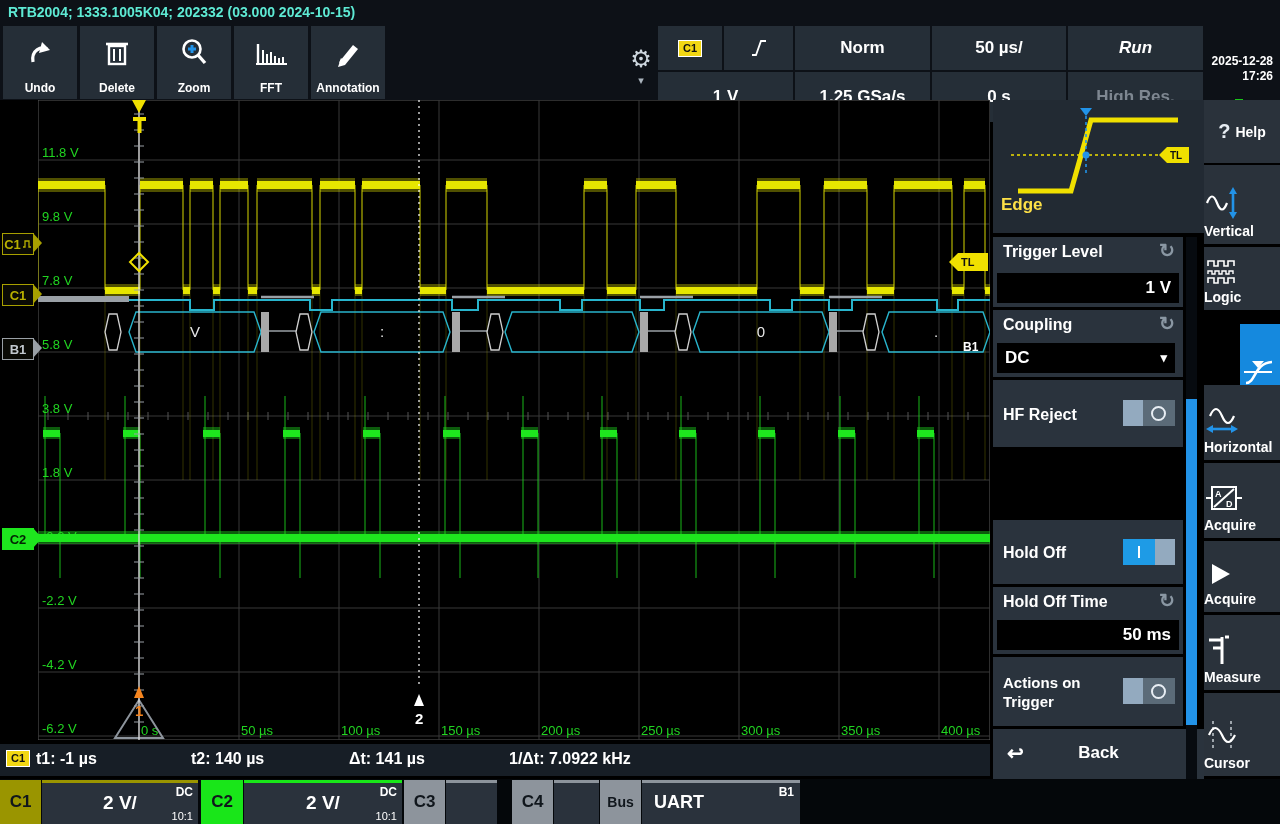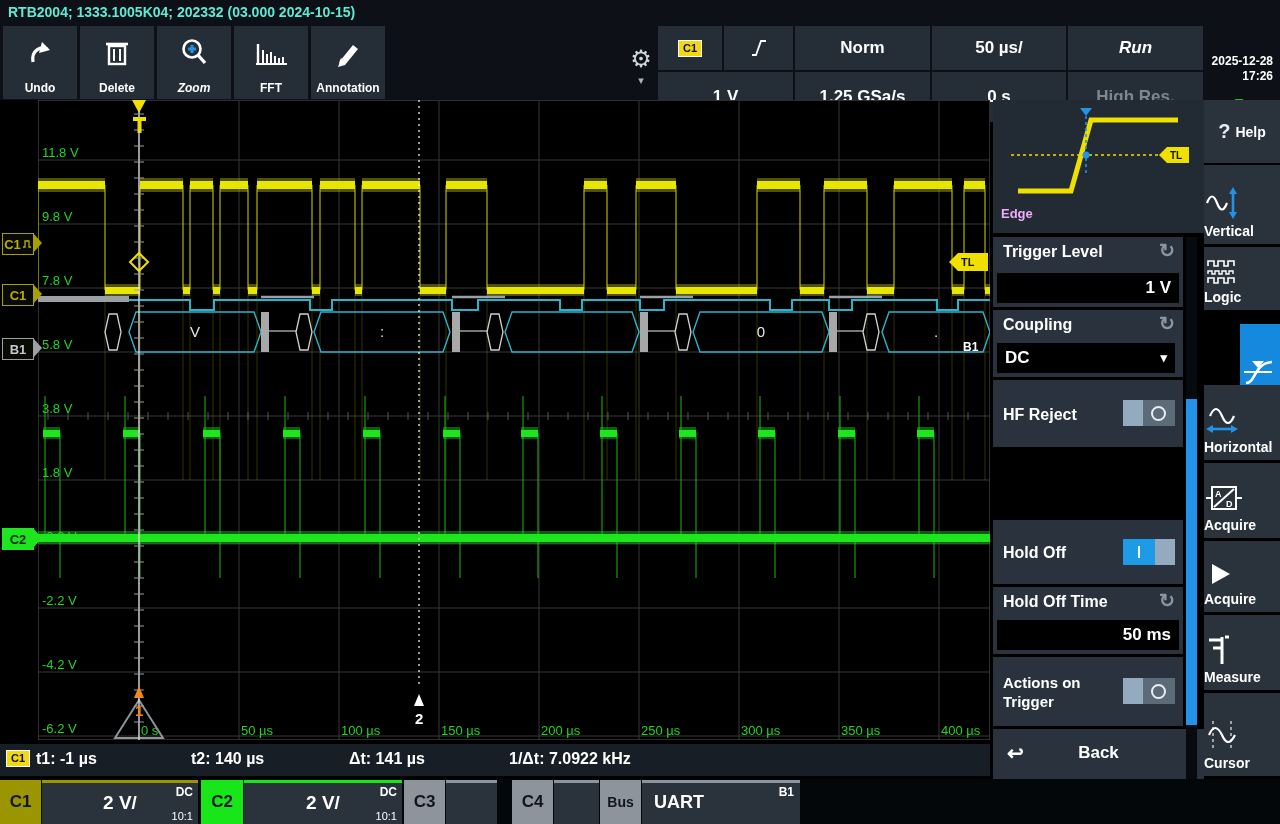--- a/index.html
+++ b/index.html
@@ -31,21 +31,21 @@
   .lmark .tip{position:absolute;right:-9px;top:-1px;width:0;height:0;border-top:10px solid transparent;
          border-bottom:10px solid transparent;}
   .lm-olive{border:1px solid #a8a000;color:#b8b000;}
   .lm-olive .tip{border-left:9px solid #a8a000;}
   .lm-gray{border:1px solid #9aa0a6;color:#c2c8ce;}
   .lm-gray .tip{border-left:9px solid #9aa0a6;}
   .lm-green{background:#1ee61e;border:1px solid #1ee61e;color:#032403;}
   .lm-green .tip{border-left:9px solid #1ee61e;}
   
   .edgebox{left:993px;top:100px;width:211px;height:133px;background:#222a33;}
-  .edgelabel{position:absolute;left:8px;bottom:12px;color:#f0abfc;font-size:13px;font-weight:bold;}
+  .edgelabel{position:absolute;left:8px;bottom:18px;color:#fde047;font-size:17px;font-weight:bold;}
   .prow{position:absolute;left:993px;width:190px;background:#2a333d;color:#fff;}
   .plabel{position:absolute;left:10px;top:6px;font-size:16px;font-weight:bold;}
   .plabel.mid{top:50%;transform:translateY(-50%);line-height:19px;width:110px;}
   .reset{position:absolute;right:8px;top:2px;color:#8a97a3;font-size:19px;font-weight:bold;}
   .pinput{position:absolute;left:4px;bottom:4px;width:174px;height:30px;background:#000;color:#fff;
           font-size:17px;font-weight:bold;line-height:30px;text-align:right;padding-right:8px;}
   .pselect{position:absolute;left:4px;bottom:4px;width:170px;height:30px;background:#000;color:#fff;
           font-size:17px;font-weight:bold;line-height:30px;padding-left:8px;}
   .pselect .chev{position:absolute;right:8px;top:0;font-size:13px;color:#fff;}
   .toggle{position:absolute;right:8px;width:52px;height:26px;background:#5b6b78;}
@@ -106,21 +106,21 @@
     </div>
     <div class="tbtn" style="left:80px;">
       <svg width="34" height="34" viewBox="0 0 34 34">
         <rect x="9" y="10" width="16" height="18" fill="none" stroke="#fff" stroke-width="2.4"></rect>
         <line x1="6" y1="8" x2="28" y2="8" stroke="#fff" stroke-width="2.6"></line>
         <line x1="14" y1="13" x2="14" y2="25" stroke="#fff" stroke-width="2"></line>
         <line x1="20" y1="13" x2="20" y2="25" stroke="#fff" stroke-width="2"></line>
       </svg>
       <span class="tlabel">Delete</span>
     </div>
-    <div class="tbtn" style="left:157px;font-style:italic;">
+    <div class="tbtn" style="left:157px;">
       <svg width="34" height="34" viewBox="0 0 34 34">
         <circle cx="15" cy="13" r="8.5" fill="none" stroke="#fff" stroke-width="2.6"></circle>
         <line x1="21" y1="19" x2="28" y2="27" stroke="#fff" stroke-width="3.4"></line>
         <line x1="11" y1="13" x2="19" y2="13" stroke="#2293e8" stroke-width="3"></line>
         <line x1="15" y1="9" x2="15" y2="17" stroke="#2293e8" stroke-width="3"></line>
       </svg>
       <span class="tlabel">Zoom</span>
     </div>
     <div class="tbtn" style="left:234px;">
       <svg width="40" height="34" viewBox="0 0 40 34">

